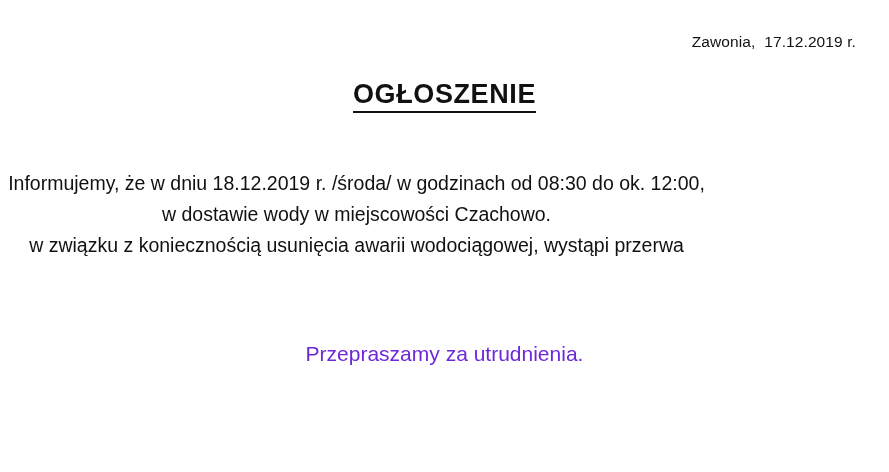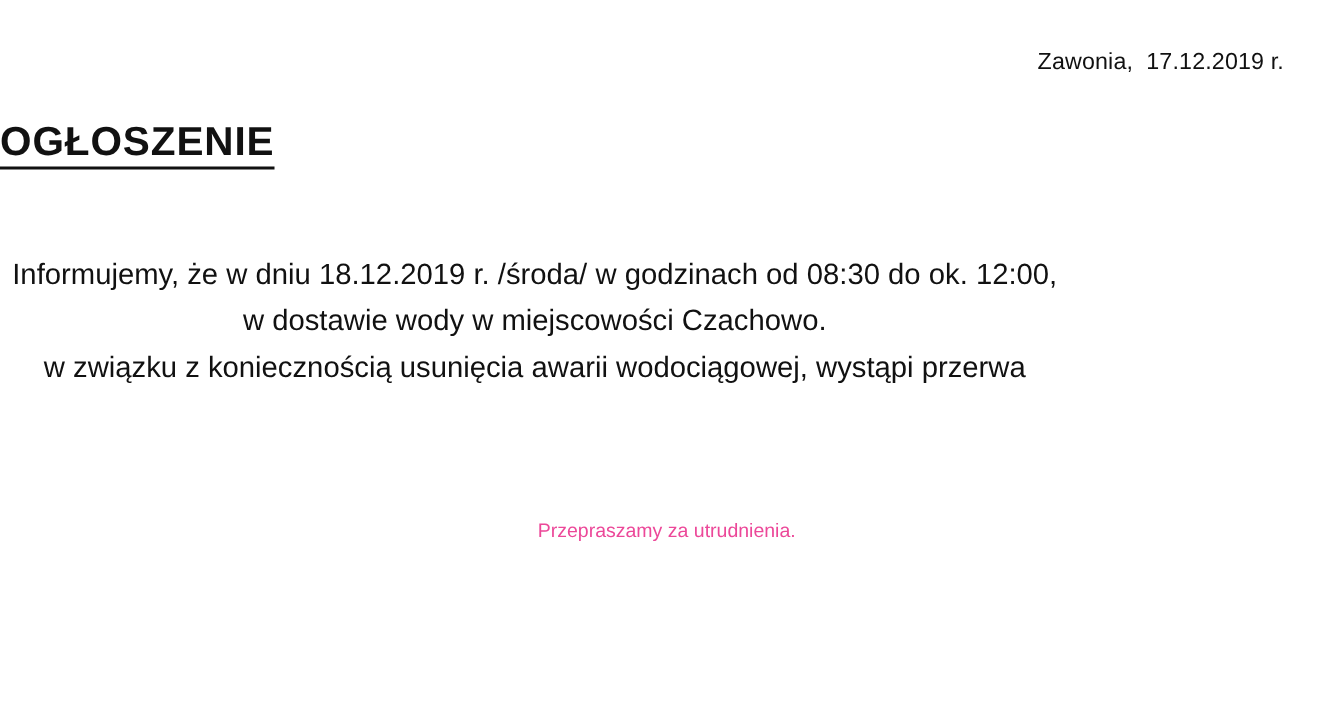--- a/index.html
+++ b/index.html
@@ -27,21 +27,21 @@
     font-size: 15.5px;
     letter-spacing: 0.1px;
     white-space: pre;
     color: #111111;
   }
   .title-wrap {
     position: absolute;
     top: 78px;
     left: 0;
     width: 889px;
-    text-align: left;
+    text-align: center;
   }
   .title {
     display: inline-block;
     font-size: 27px;
     font-weight: bold;
     letter-spacing: 0.6px;
     border-bottom: 2px solid #111111;
     padding-bottom: 1px;
     line-height: 1.2;
   }
@@ -59,23 +59,23 @@
     white-space: pre;
   }
   .closing {
     position: absolute;
     top: 338px;
     left: 0;
     width: 889px;
     text-align: center;
   }
   .closing-line {
-    font-size: 13px;
+    font-size: 21px;
     line-height: 31px;
-    color: #ec4899;
+    color: #6d28d9;
     white-space: pre;
   }
 </style>
 </head>
 <body>
 
 <div class="page">
 
   <div class="dateline">Zawonia,  17.12.2019 r.</div>
 

